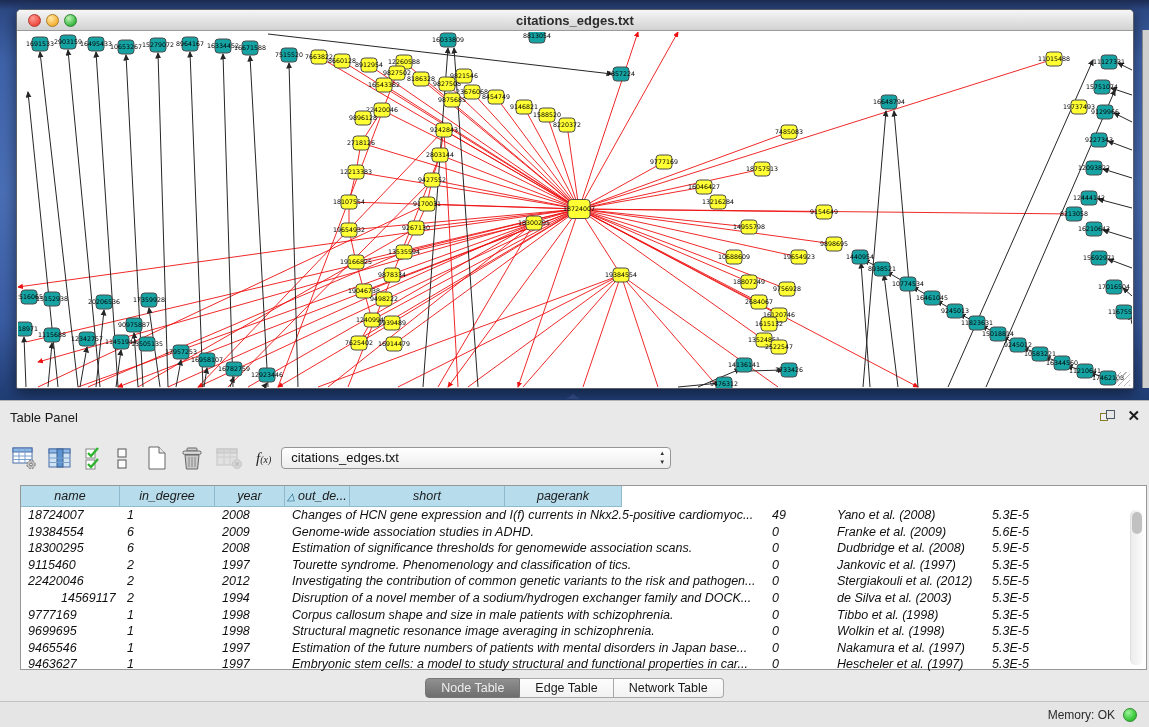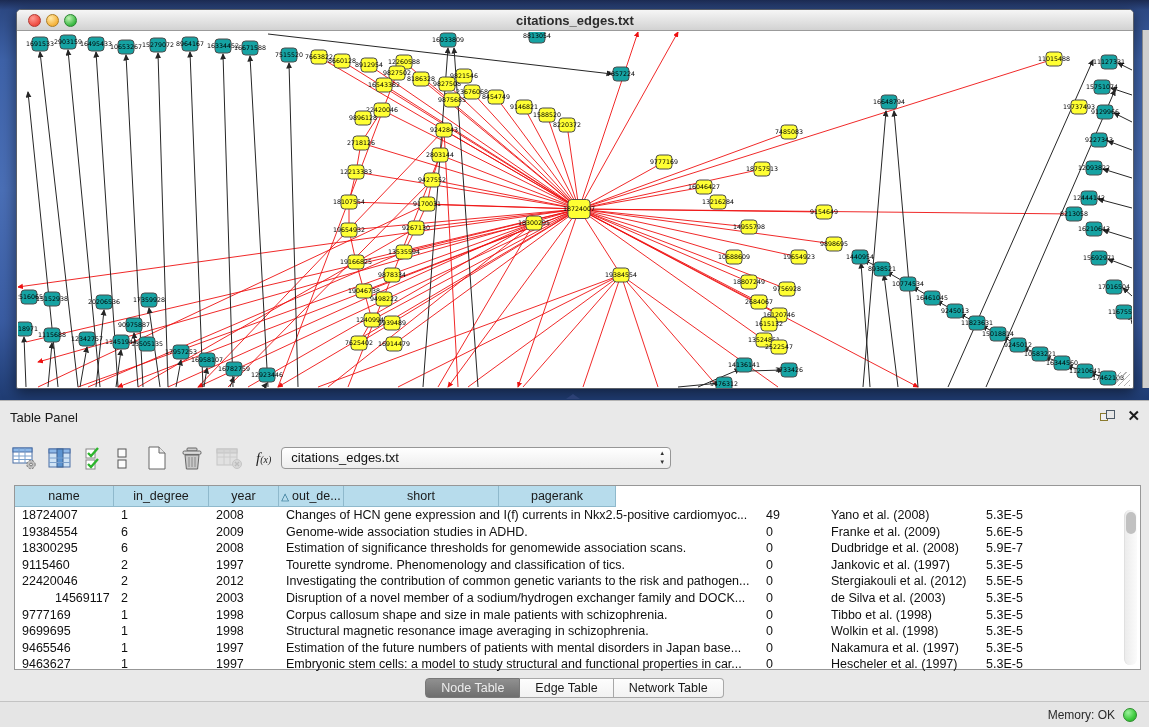--- a/index.html
+++ b/index.html
@@ -35,21 +35,21 @@
   .close-icon { position:absolute; right:9px; top:6px; font-size:15px; font-weight:bold; color:#1c1c1c; cursor:default; }
 
   .toolbar { position:absolute; top:40px; left:12px; height:34px; display:flex; align-items:center; }
   .tb-icon { margin-right:11px; display:inline-flex; align-items:center; }
   .fx { font-family:"Liberation Serif", serif; font-style:italic; font-weight:normal; font-size:15px; color:#222; margin:0 10px 0 2px; }
   .fx small { font-size:10px; }
   .combo { position:relative; width:390px; height:22px; border:1px solid #969696; border-radius:4px;
     background:linear-gradient(#ffffff,#ededed); font-size:13px; color:#111; line-height:20px; padding-left:9px; }
   .combo .stepper { position:absolute; right:5px; top:1px; font-size:6px; color:#333; line-height:9px; text-align:center; }
 
-  .table-wrap { position:absolute; top:84px; left:14px; width:1127px; height:185px; background:#fff; border:1px solid #979797; }
+  .table-wrap { position:absolute; top:84px; left:20px; width:1127px; height:185px; background:#fff; border:1px solid #979797;font-style:italic; }
   .thead { display:flex; height:21px; }
   .th { background:#b7dcec; border-right:1px solid #8fb9cc; border-bottom:1px solid #8fb9cc;
     font-size:12.5px; color:#1a1a1a; display:flex; align-items:center; justify-content:center; overflow:hidden; white-space:nowrap; }
   .th .sort { color:#135e80; font-size:10px; margin-right:3px; }
   .tr { display:flex; height:16.6px; }
   .td { font-size:12.5px; color:#101010; line-height:16.6px; padding-left:7px;
     white-space:nowrap; overflow:hidden; }
   .vscroll { position:absolute; right:3px; top:24px; bottom:4px; width:13px;
     background:linear-gradient(90deg,#ececec,#fbfbfb); border-left:1px solid #e0e0e0; border-radius:6px; }
   .vthumb { position:absolute; top:2px; left:1px; width:10px; height:22px; border-radius:6px; background:#c1c1c1; }
@@ -790,21 +790,21 @@
             <div class="td" style="width: 155px;">Franke et al. (2009)</div>
             <div class="td" style="width: 117px;">5.6E-5</div>
           </div>
           <div class="tr">
             <div class="td" style="width: 99px;">18300295</div>
             <div class="td" style="width: 95px;">6</div>
             <div class="td" style="width: 70px;">2008</div>
             <div class="td" style="width: 480px;">Estimation of significance thresholds for genomewide association scans.</div>
             <div class="td" style="width: 65px;">0</div>
             <div class="td" style="width: 155px;">Dudbridge et al. (2008)</div>
-            <div class="td" style="width: 117px;">5.9E-7</div>
+            <div class="td" style="width: 117px;">5.9E-5</div>
           </div>
           <div class="tr">
             <div class="td" style="width: 99px;">9115460</div>
             <div class="td" style="width: 95px;">2</div>
             <div class="td" style="width: 70px;">1997</div>
             <div class="td" style="width: 480px;">Tourette syndrome. Phenomenology and classification of tics.</div>
             <div class="td" style="width: 65px;">0</div>
             <div class="td" style="width: 155px;">Jankovic et al. (1997)</div>
             <div class="td" style="width: 117px;">5.3E-5</div>
           </div>
@@ -813,21 +813,21 @@
             <div class="td" style="width: 95px;">2</div>
             <div class="td" style="width: 70px;">2012</div>
             <div class="td" style="width: 480px;">Investigating the contribution of common genetic variants to the risk and pathogen...</div>
             <div class="td" style="width: 65px;">0</div>
             <div class="td" style="width: 155px;">Stergiakouli et al. (2012)</div>
             <div class="td" style="width: 117px;">5.5E-5</div>
           </div>
           <div class="tr">
             <div class="td" style="width: 99px; padding-left: 40px;">14569117</div>
             <div class="td" style="width: 95px;">2</div>
-            <div class="td" style="width: 70px;">2003</div>
+            <div class="td" style="width: 70px;">1994</div>
             <div class="td" style="width: 480px;">Disruption of a novel member of a sodium/hydrogen exchanger family and DOCK...</div>
             <div class="td" style="width: 65px;">0</div>
             <div class="td" style="width: 155px;">de Silva et al. (2003)</div>
             <div class="td" style="width: 117px;">5.3E-5</div>
           </div>
           <div class="tr">
             <div class="td" style="width: 99px;">9777169</div>
             <div class="td" style="width: 95px;">1</div>
             <div class="td" style="width: 70px;">1998</div>
             <div class="td" style="width: 480px;">Corpus callosum shape and size in male patients with schizophrenia.</div>

